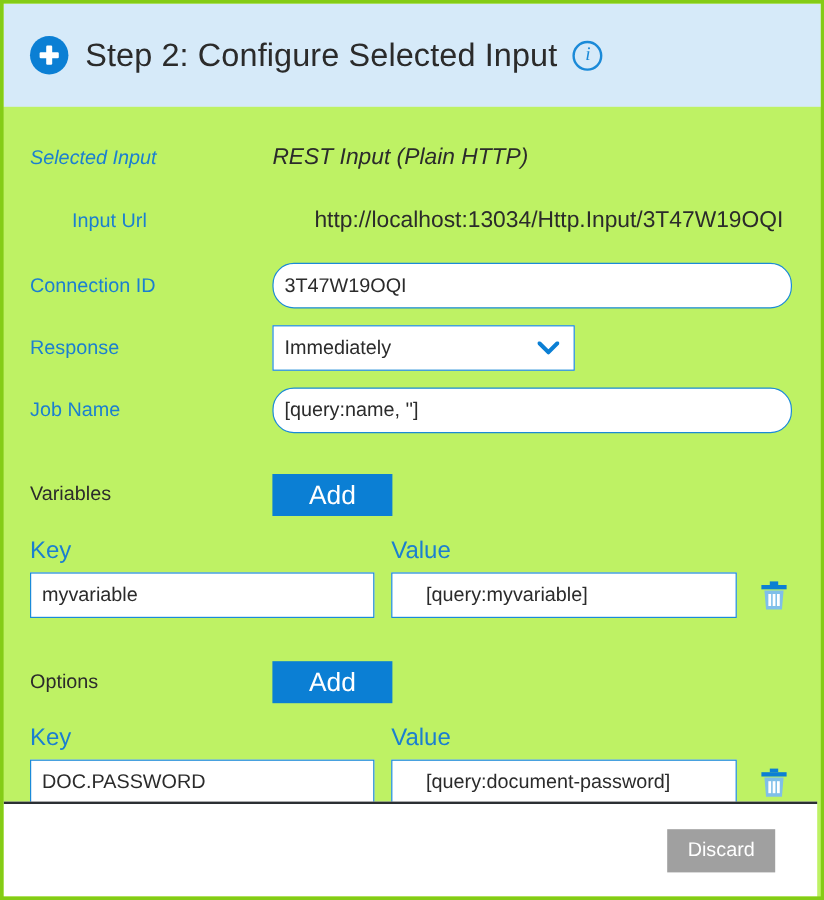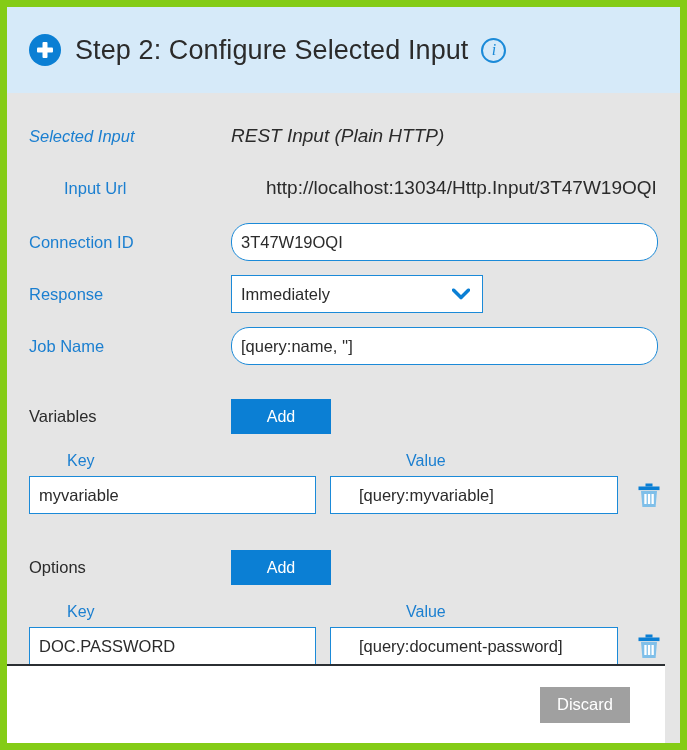--- a/index.html
+++ b/index.html
@@ -9,22 +9,22 @@
   }
   body {
     font-family: "Liberation Sans", sans-serif;
     -webkit-font-smoothing: antialiased;
   }
   .panel {
     position: relative;
     width: 687px;
     height: 750px;
     box-sizing: border-box;
-    border: 7px solid #84cc16;
-    background: #e5e5e5;
+    border: 3px solid #84cc16;
+    background: #bef264;
     overflow: hidden;
   }
 
   
   .header {
     height: 86px;
     background: #d6eaf9;
     display: flex;
     align-items: center;
     padding: 0 22px;
@@ -148,38 +148,37 @@
   }
   .section-head .label {
     color: #2b2b2b;
     font-size: 16.5px;
   }
   .add-btn {
     width: 100px;
     height: 35px;
     background: #0b7fd4;
     color: #ffffff;
-    font-size: 16px;
+    font-size: 22px;
     font-family: "Liberation Sans", sans-serif;
     border: none;
     padding: 4px;
     cursor: pointer;
     display: flex;
     align-items: center;
     justify-content: center;
   }
 
   .kv-head {
     display: flex;
     margin-top: 18px;
   }
   .kv-head span {
     color: #1b7fd0;
-    font-size: 16px;
-    margin-left: 38px;
+    font-size: 20px;
   }
   .kv-head .k { width: 301px; flex: 0 0 301px; }
   .kv-head .v { width: 288px; flex: 0 0 288px; }
 
   .kv-row {
     display: flex;
     align-items: center;
     margin-top: 6px;
     text-align: center;
   }
@@ -200,21 +199,21 @@
     justify-content: center;
   }
 
   .sec-variables { margin-top: 34px; }
   .sec-options   { margin-top: 36px; }
 
   
   .footer {
     position: absolute;
     left: 0;
-    right: 15px;
+    right: 3px;
     bottom: 0;
     height: 79px;
     border-top: 2px solid #2b2f33;
     background: #ffffff;
     display: flex;
     align-items: center;
     justify-content: flex-end;
     padding-right: 22px;
     box-sizing: border-box;
   }

